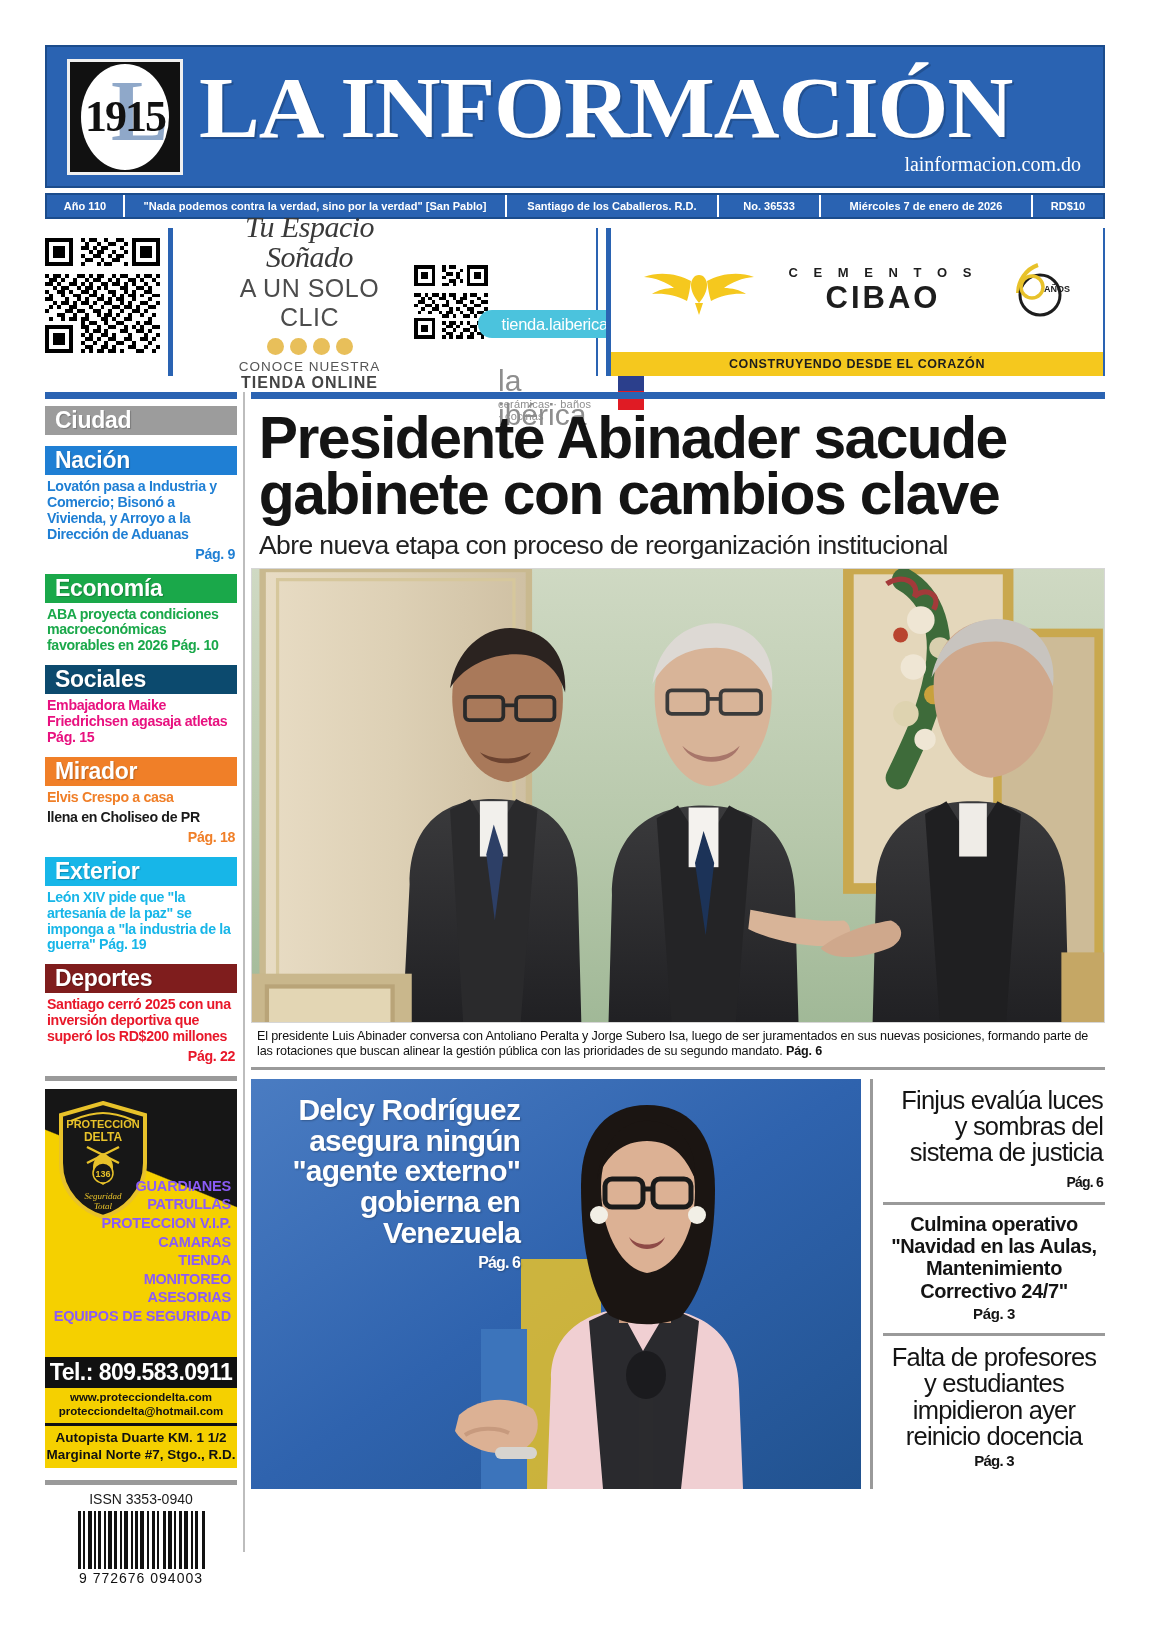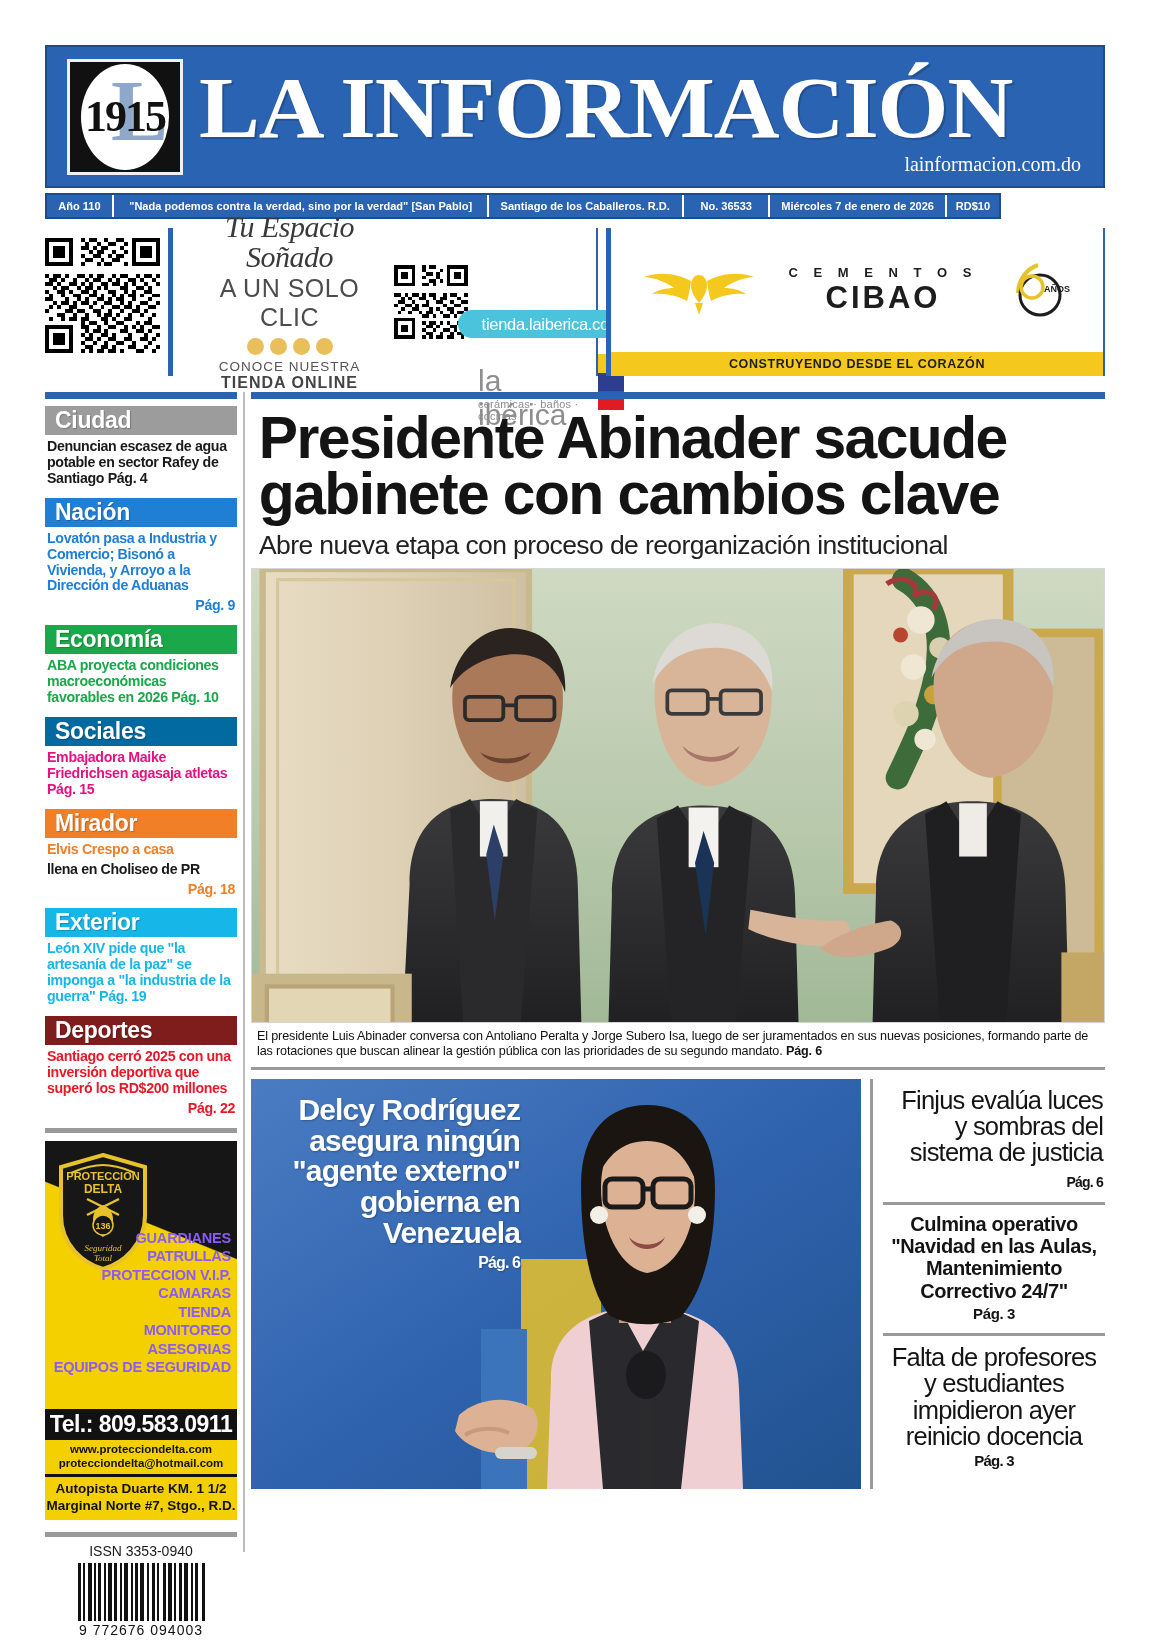--- a/index.html
+++ b/index.html
@@ -46,21 +46,21 @@
     text-shadow: 2px 2px 0 rgba(0,0,0,.18);
     transform: scaleX(1.06); transform-origin:left center;
   }
   .mast-url {
     position:absolute; right:22px; bottom:10px;
     font-family:"Liberation Serif", serif; font-size:20px; color:#fff;
   }
 
   
   .infobar {
-    position:absolute; left:45px; top:193px; width:956px; height:26px;
+    position:absolute; left:45px; top:193px; width:1060px; height:26px;
     background:#2a63b2; border:2px solid #1b4c8c;
     display:flex; align-items:center;justify-content:center;
   }
   .infobar .cell {
     color:#fff; font-size:11.5px; font-weight:700;
     padding:0 8px; white-space:nowrap;
     display:flex; align-items:center; justify-content:center; height:100%;
     transform: scaleX(.96);
   }
   .infobar .sep { width:2px; height:100%; background:#fff; flex:0 0 auto; }
@@ -72,21 +72,21 @@
   .c-price { flex:1; }
 
   
   .adstrip { position:absolute; left:45px; top:228px; width:1060px; height:155px; display:flex; }
   .qr-big { width:115px; height:115px; margin-top:10px; flex:0 0 auto; }
   .ad-iberica {
     flex:0 0 auto; width:430px; margin-left:8px; height:148px;
     border-left:5px solid #2a63b2; border-right:2px solid #2a63b2;
     background:#fff; position:relative; display:flex; align-items:center;
   }
-  .ib-left { width:210px; text-align:center; padding-left:23px; }
+  .ib-left { width:210px; text-align:center; padding-left:23px;margin-left:20px; }
   .ib-script {
     font-family:"Liberation Serif", serif; font-style:italic; font-size:30px;
     color:#3a3a3a; line-height:1; margin-bottom:2px; letter-spacing:-.5px;
   }
   .ib-clic { font-size:25px; color:#4c4c4c; letter-spacing:.5px; font-weight:400; }
   .ib-icons { display:flex; gap:6px; justify-content:center; margin:6px 0 4px; }
   .ib-icons i { width:17px; height:17px; border-radius:50%; background:#e8bf5a; display:block; }
   .ib-conoce { font-size:13.5px; color:#555; letter-spacing:1px; }
   .ib-tienda { font-size:16px; color:#444; letter-spacing:1px; font-weight:700; }
   .ib-mid { width:95px; display:flex; align-items:center; justify-content:center; }
@@ -599,36 +599,35 @@
     </div>
   </div>
 
   <div class="content">
 
     <div class="sidebar">
       <div class="topblue"></div>
 
       <div class="sec-blk">
         <div class="sec-head" style="background:#9c9c9c">Ciudad</div>
-        <div class="sec-body" style="color:#1a1a1a">Denuncian escasez de agua potable en sector Rafey de Santiago  Pág. 4</div>
       </div>
 
       <div class="sec-blk">
         <div class="sec-head" style="background:#1f7fd4">Nación</div>
         <div class="sec-body" style="color:#1f7fd4">Lovatón pasa a Industria y Comercio; Bisonó a Vivienda, y Arroyo a la Dirección de Aduanas</div>
         <div class="sec-body pg-right" style="color:#1f7fd4">Pág. 9</div>
       </div>
 
       <div class="sec-blk">
         <div class="sec-head" style="background:#1aa84a">Economía</div>
         <div class="sec-body" style="color:#1aa84a">ABA proyecta condiciones macroeconómicas favorables en 2026 Pág. 10</div>
       </div>
 
       <div class="sec-blk">
-        <div class="sec-head" style="background:#0369a1">Sociales</div>
+        <div class="sec-head" style="background:#0c4a6e">Sociales</div>
         <div class="sec-body" style="color:#e8117f">Embajadora Maike Friedrichsen agasaja atletas  Pág. 15</div>
       </div>
 
       <div class="sec-blk">
         <div class="sec-head" style="background:#f07f28">Mirador</div>
         <div class="sec-body" style="color:#f07f28">Elvis Crespo a casa</div>
         <div class="sec-body" style="color:#1a1a1a">llena en Choliseo de PR</div>
         <div class="sec-body pg-right" style="color:#f07f28">Pág. 18</div>
       </div>
 

